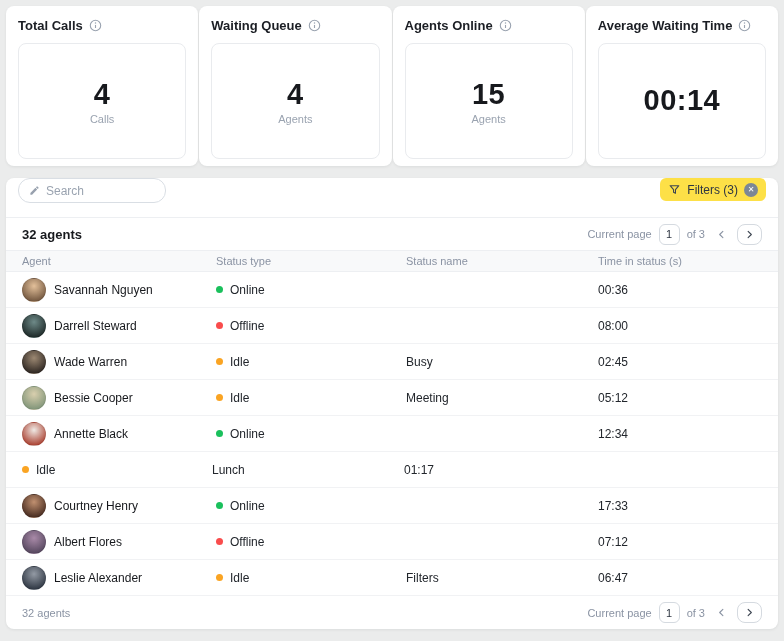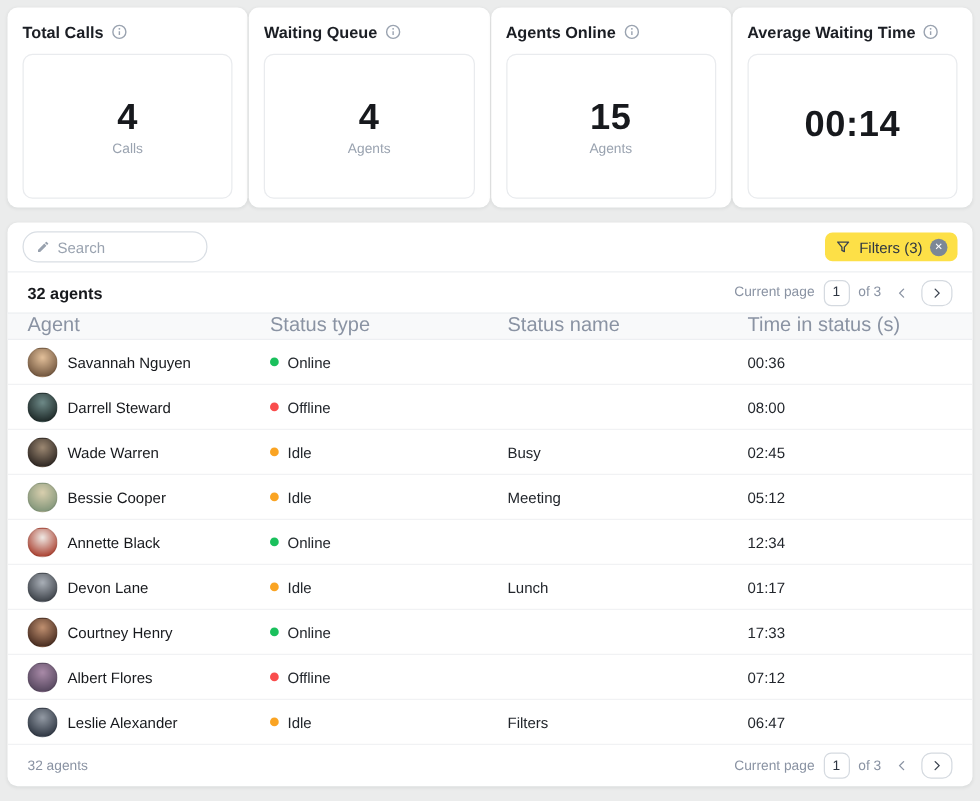--- a/index.html
+++ b/index.html
@@ -31,21 +31,21 @@
   .card-value { font-size: 29px; font-weight: 700; color: #17191d; letter-spacing: .5px; }
   .card-unit { font-size: 11px; color: #9aa3b0; }
 
   
   .panel {
     margin-top: 12px; background: #fff; border-radius: 8px;
     box-shadow: 0 1px 3px rgba(20,24,31,.07);
     overflow: hidden;
   }
   .toolbar {
-    height: 40px; display: flex; align-items: center; justify-content: space-between;
+    height: 40px; display: flex; align-items: flex-start; justify-content: space-between;
     padding: 0 12px; border-bottom: 1px solid #edeff2;
   }
   .search-box {
     width: 148px; height: 25px; border: 1px solid #d9dee4; border-radius: 12px;
     display: flex; align-items: center; gap: 6px; padding: 0 10px; background: #fff;
   }
   .search-box input {
     border: none; outline: none; width: 100%; font-size: 12px;
     font-family: inherit; color: #17191d; background: transparent;
   }
@@ -79,21 +79,21 @@
   }
   .pag-btn.boxed {
     width: 25px; border: 1px solid #d5dae0; border-radius: 8px; background: #fff; color: #3c4450;
   }
 
   
   .thead {
     height: 22px; background: #f8f9fa;
     border-top: 1px solid #edeff2; border-bottom: 1px solid #edeff2;
     display: flex; align-items: center; padding: 0 16px;
-    font-size: 16px; color: #8a93a3;
+    font-size: 11px; color: #8a93a3;
   }
   .col-agent { width: 194px; display: flex; align-items: center; gap: 8px; }
   .col-status { width: 190px; display: flex; align-items: center; gap: 7px; }
   .col-statusname { width: 192px; }
   .col-time { flex: 1; }
   .trow {
     height: 36px; display: flex; align-items: center; padding: 0 16px;
     border-bottom: 1px solid #f1f2f4; font-size: 12px; color: #22262c;
   }
   .avatar {
@@ -294,24 +294,20 @@
         </div>
         <div class="col-status">
           <span class="dot" style="background: rgb(26, 192, 92);"></span>
           <span>Online</span>
         </div>
         <div class="col-statusname"></div>
         <div class="col-time">12:34</div>
       </div>
 
       <div class="trow">
-        <div class="col-agent">
-          <span class="avatar" style="background: radial-gradient(circle at 50% 32%, rgb(170, 176, 184) 0%, rgb(58, 63, 70) 85%);"></span>
-          <span class="agent-name">Devon Lane</span>
-        </div>
         <div class="col-status">
           <span class="dot" style="background: rgb(250, 164, 35);"></span>
           <span>Idle</span>
         </div>
         <div class="col-statusname">Lunch</div>
         <div class="col-time">01:17</div>
       </div>
 
       <div class="trow">
         <div class="col-agent">

